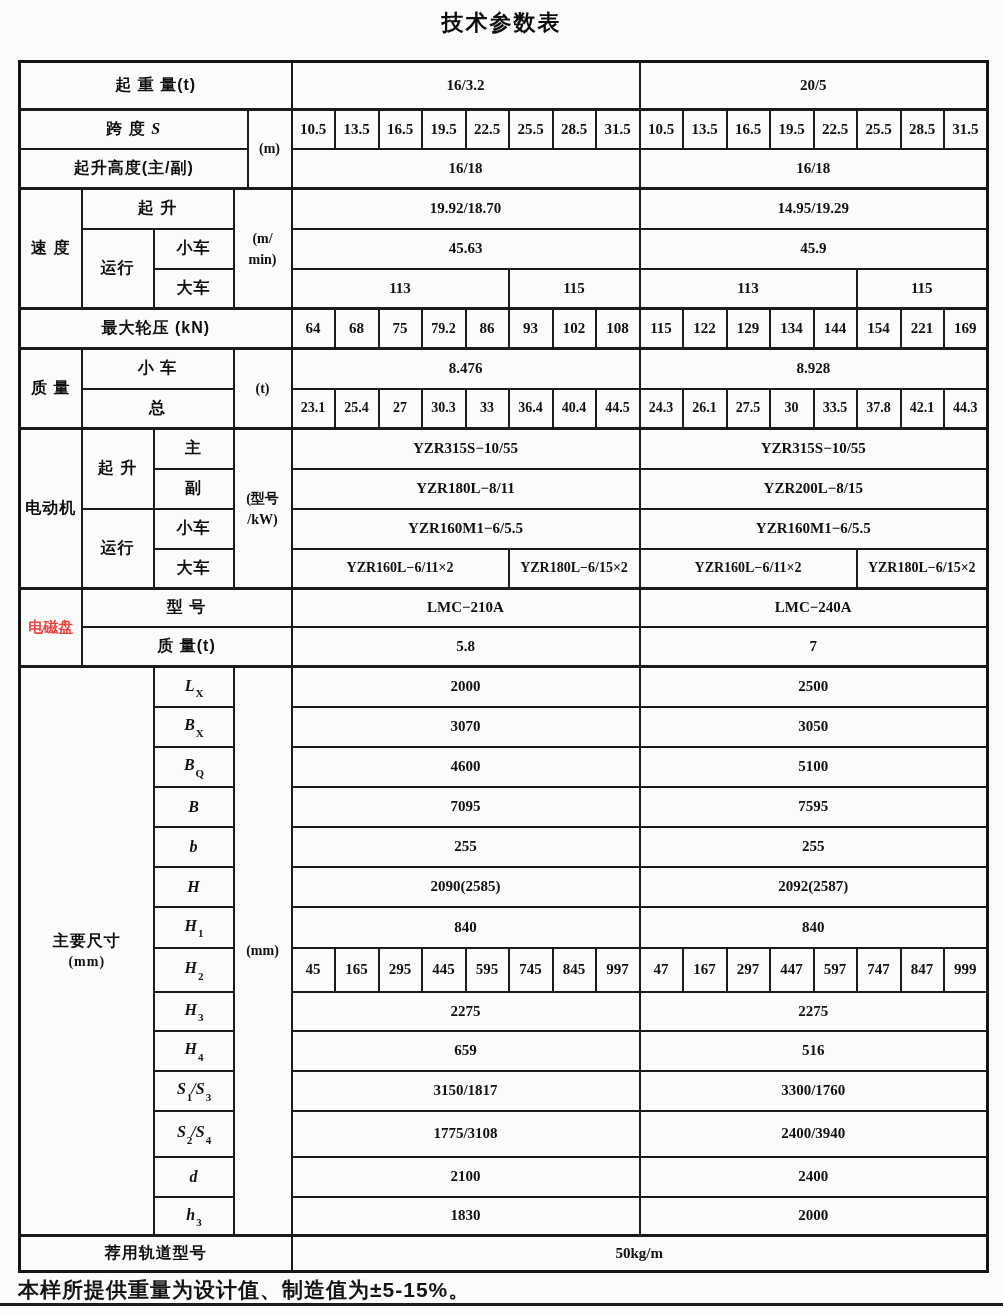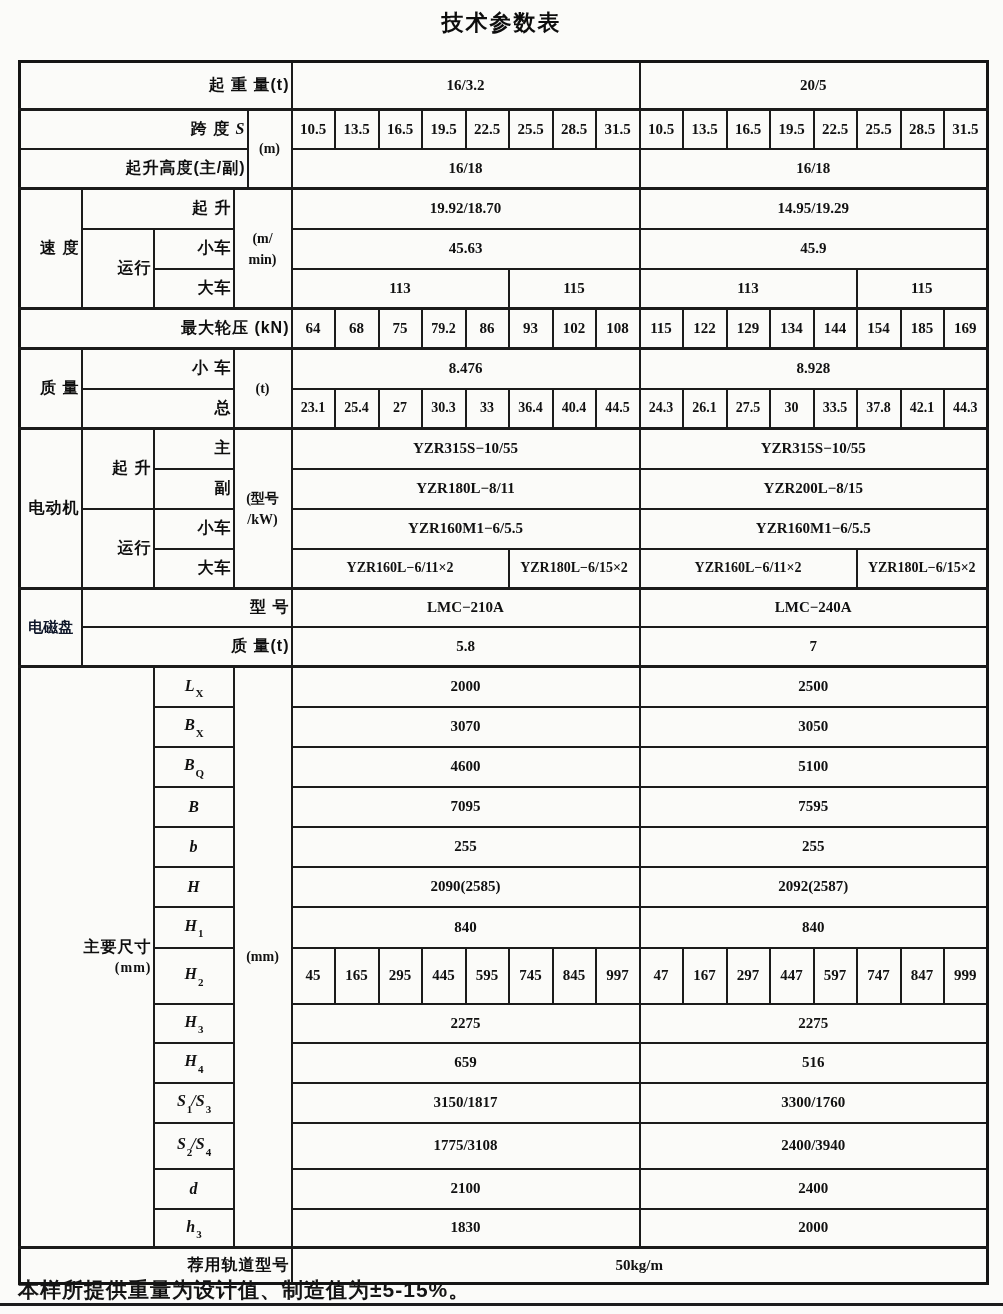--- a/index.html
+++ b/index.html
@@ -19,22 +19,22 @@
   table {
     border-collapse:collapse; table-layout:fixed;
     border:3px solid #151515;
   }
   td {
     border:2px solid #1b1b1b;
     text-align:center; vertical-align:middle;
     padding:0 1px; overflow:hidden;
   }
   tr.sec > td { border-top-width:3px; }
-  .lbl { font-weight:bold; font-size:16px; letter-spacing:1px; color:#0e0e0e;text-align:right; }
-  .lbl-sm { font-weight:bold; font-size:15px; letter-spacing:0; color:#0f172a;text-align:center; }
+  .lbl { font-weight:bold; font-size:16px; letter-spacing:1px; color:#0e0e0e; }
+  .lbl-sm { font-weight:bold; font-size:15px; letter-spacing:0; color:#ef4444;text-align:center; }
   .num {
     font-family:"Liberation Serif","DejaVu Serif",serif;
     font-weight:bold; font-size:15px; color:#111; letter-spacing:0;
   }
   .num-sm { font-size:14px; }
   .unit {
     font-family:"Liberation Serif","DejaVu Serif",serif;
     font-weight:bold; font-size:14px; color:#111;
   }
   .unit .ln { display:block; line-height:1.5; }
@@ -156,21 +156,21 @@
     <td class="num">86</td>
     <td class="num">93</td>
     <td class="num">102</td>
     <td class="num">108</td>
     <td class="num">115</td>
     <td class="num">122</td>
     <td class="num">129</td>
     <td class="num">134</td>
     <td class="num">144</td>
     <td class="num">154</td>
-    <td class="num">185</td>
+    <td class="num">221</td>
     <td class="num">169</td>
   </tr>
 
   <tr class="sec" style="height:40px">
     <td rowspan="2" class="lbl">质  量</td>
     <td colspan="2" class="lbl">小  车</td>
     <td colspan="2" rowspan="2" class="unit">(t)</td>
     <td colspan="8" class="num">8.476</td>
     <td colspan="8" class="num">8.928</td>
   </tr>
@@ -275,21 +275,21 @@
     <td class="sym"><span>H</span></td>
     <td colspan="8" class="num">2090(2585)</td>
     <td colspan="8" class="num">2092(2587)</td>
   </tr>
   <tr style="height:41px">
     <td class="sym"><span>H</span><sub>1</sub></td>
     <td colspan="8" class="num">840</td>
     <td colspan="8" class="num">840</td>
   </tr>
 
-  <tr style="height:56px">
+  <tr style="height:44px">
     <td class="sym"><span>H</span><sub>2</sub></td>
     <td class="num">45</td>
     <td class="num">165</td>
     <td class="num">295</td>
     <td class="num">445</td>
     <td class="num">595</td>
     <td class="num">745</td>
     <td class="num">845</td>
     <td class="num">997</td>
     <td class="num">47</td>

